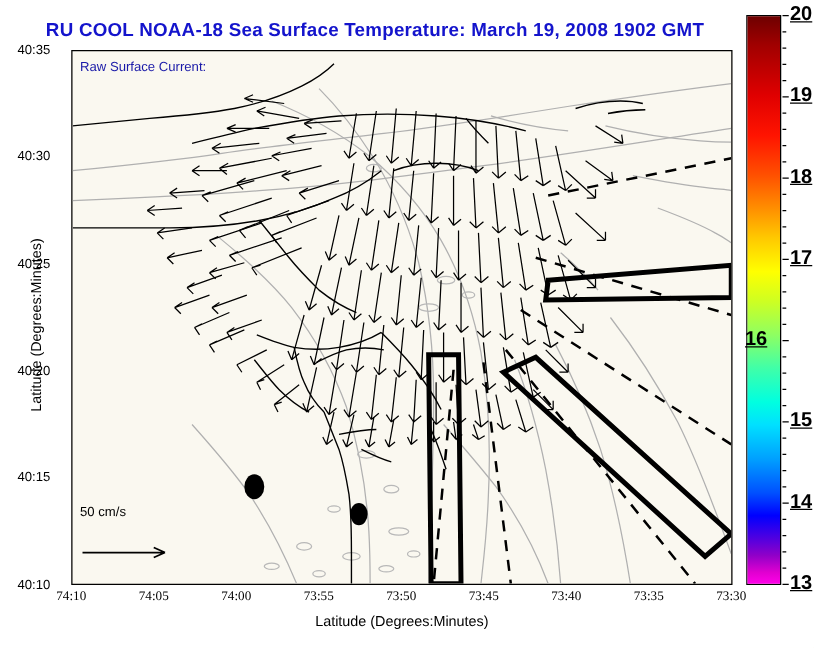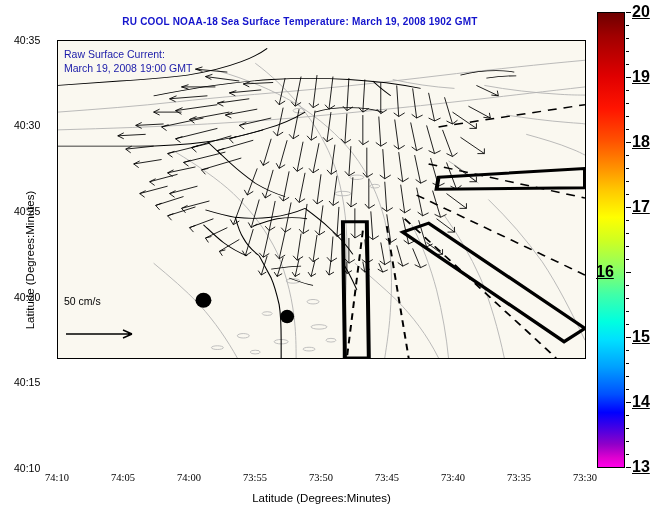--- a/index.html
+++ b/index.html
@@ -3,25 +3,25 @@
 <meta charset="utf-8">
 <style>
   html,body{margin:0;padding:0;background:#ffffff;}
   body{width:651px;height:518px;position:relative;overflow:hidden;
        font-family:"Liberation Sans", sans-serif;}
 
   #stage{position:absolute;left:0;top:0;width:651px;height:518px;background:#fff;}
 
   
   #title{position:absolute;left:0;top:16px;width:600px;text-align:center;
-         font-size:10px;font-weight:bold;color:#1414cc;letter-spacing:.2px;
+         font-size:15px;font-weight:bold;color:#1414cc;letter-spacing:.2px;
          white-space:nowrap;}
 
   
-  #plot{position:absolute;left:57px;top:40px;width:529px;height:319px;
+  #plot{position:absolute;left:57px;top:40px;width:529px;height:428px;
         background:#faf8f0;border:1.5px solid #000;box-sizing:border-box;
         overflow:hidden;}
   #plotsvg{position:absolute;left:0;top:0;width:100%;height:100%;}
 
   
   #anno{position:absolute;left:6px;top:6px;color:#1a1aa8;font-size:10.5px;
         line-height:14px;white-space:nowrap;}
 
   
   #scalebar{position:absolute;left:6px;bottom:14px;width:92px;}
@@ -261,21 +261,20 @@
       </g>
 
       <g fill="#000000">
         <ellipse cx="146" cy="350" rx="8" ry="10"></ellipse>
         <ellipse cx="230" cy="372" rx="7" ry="9"></ellipse>
       </g>
     </svg>
 
     <div id="anno">
       <div>Raw Surface Current:</div>
-      <div>March 19, 2008 19:00 GMT</div>
     </div>
 
     <div id="scalebar">
       <div class="lbl">50 cm/s</div>
       <svg width="78" height="12" viewBox="0 0 78 12">
         <path d="M2,6 L68,6 M68,6 l-9,-4 M68,6 l-9,4" stroke="#000" stroke-width="1.4" fill="none"></path>
       </svg>
     </div>
   </div>
 

